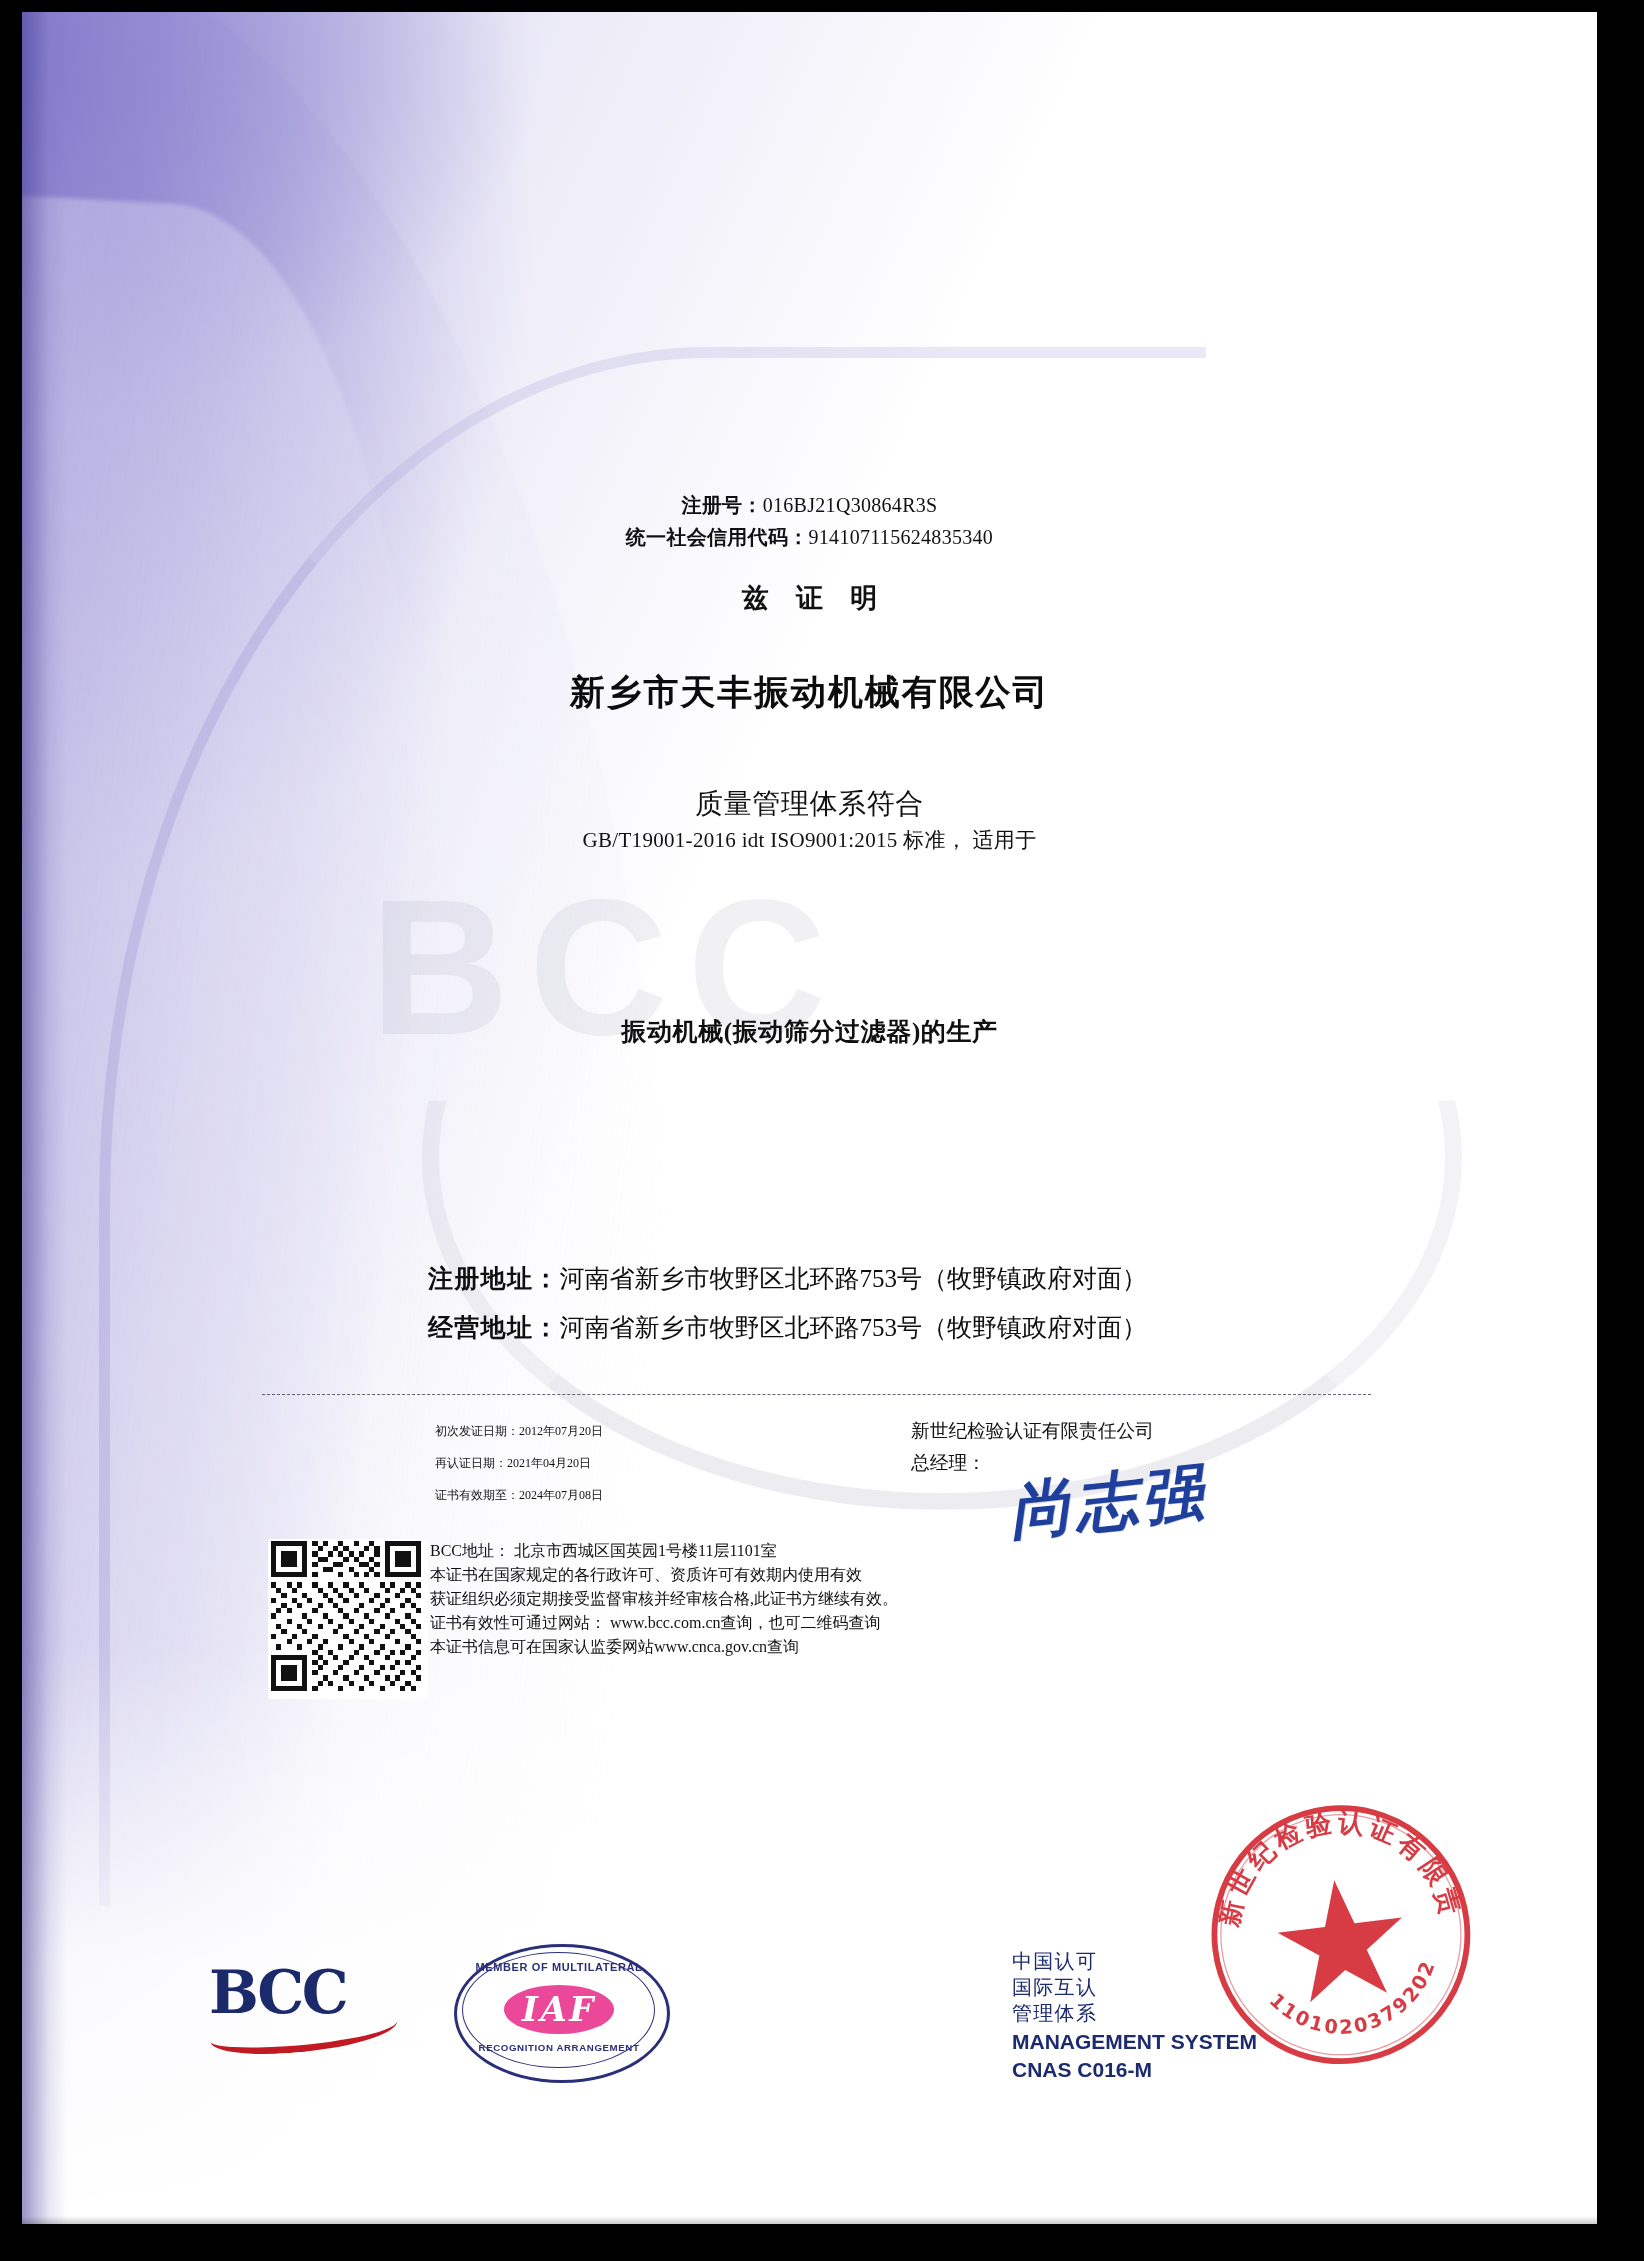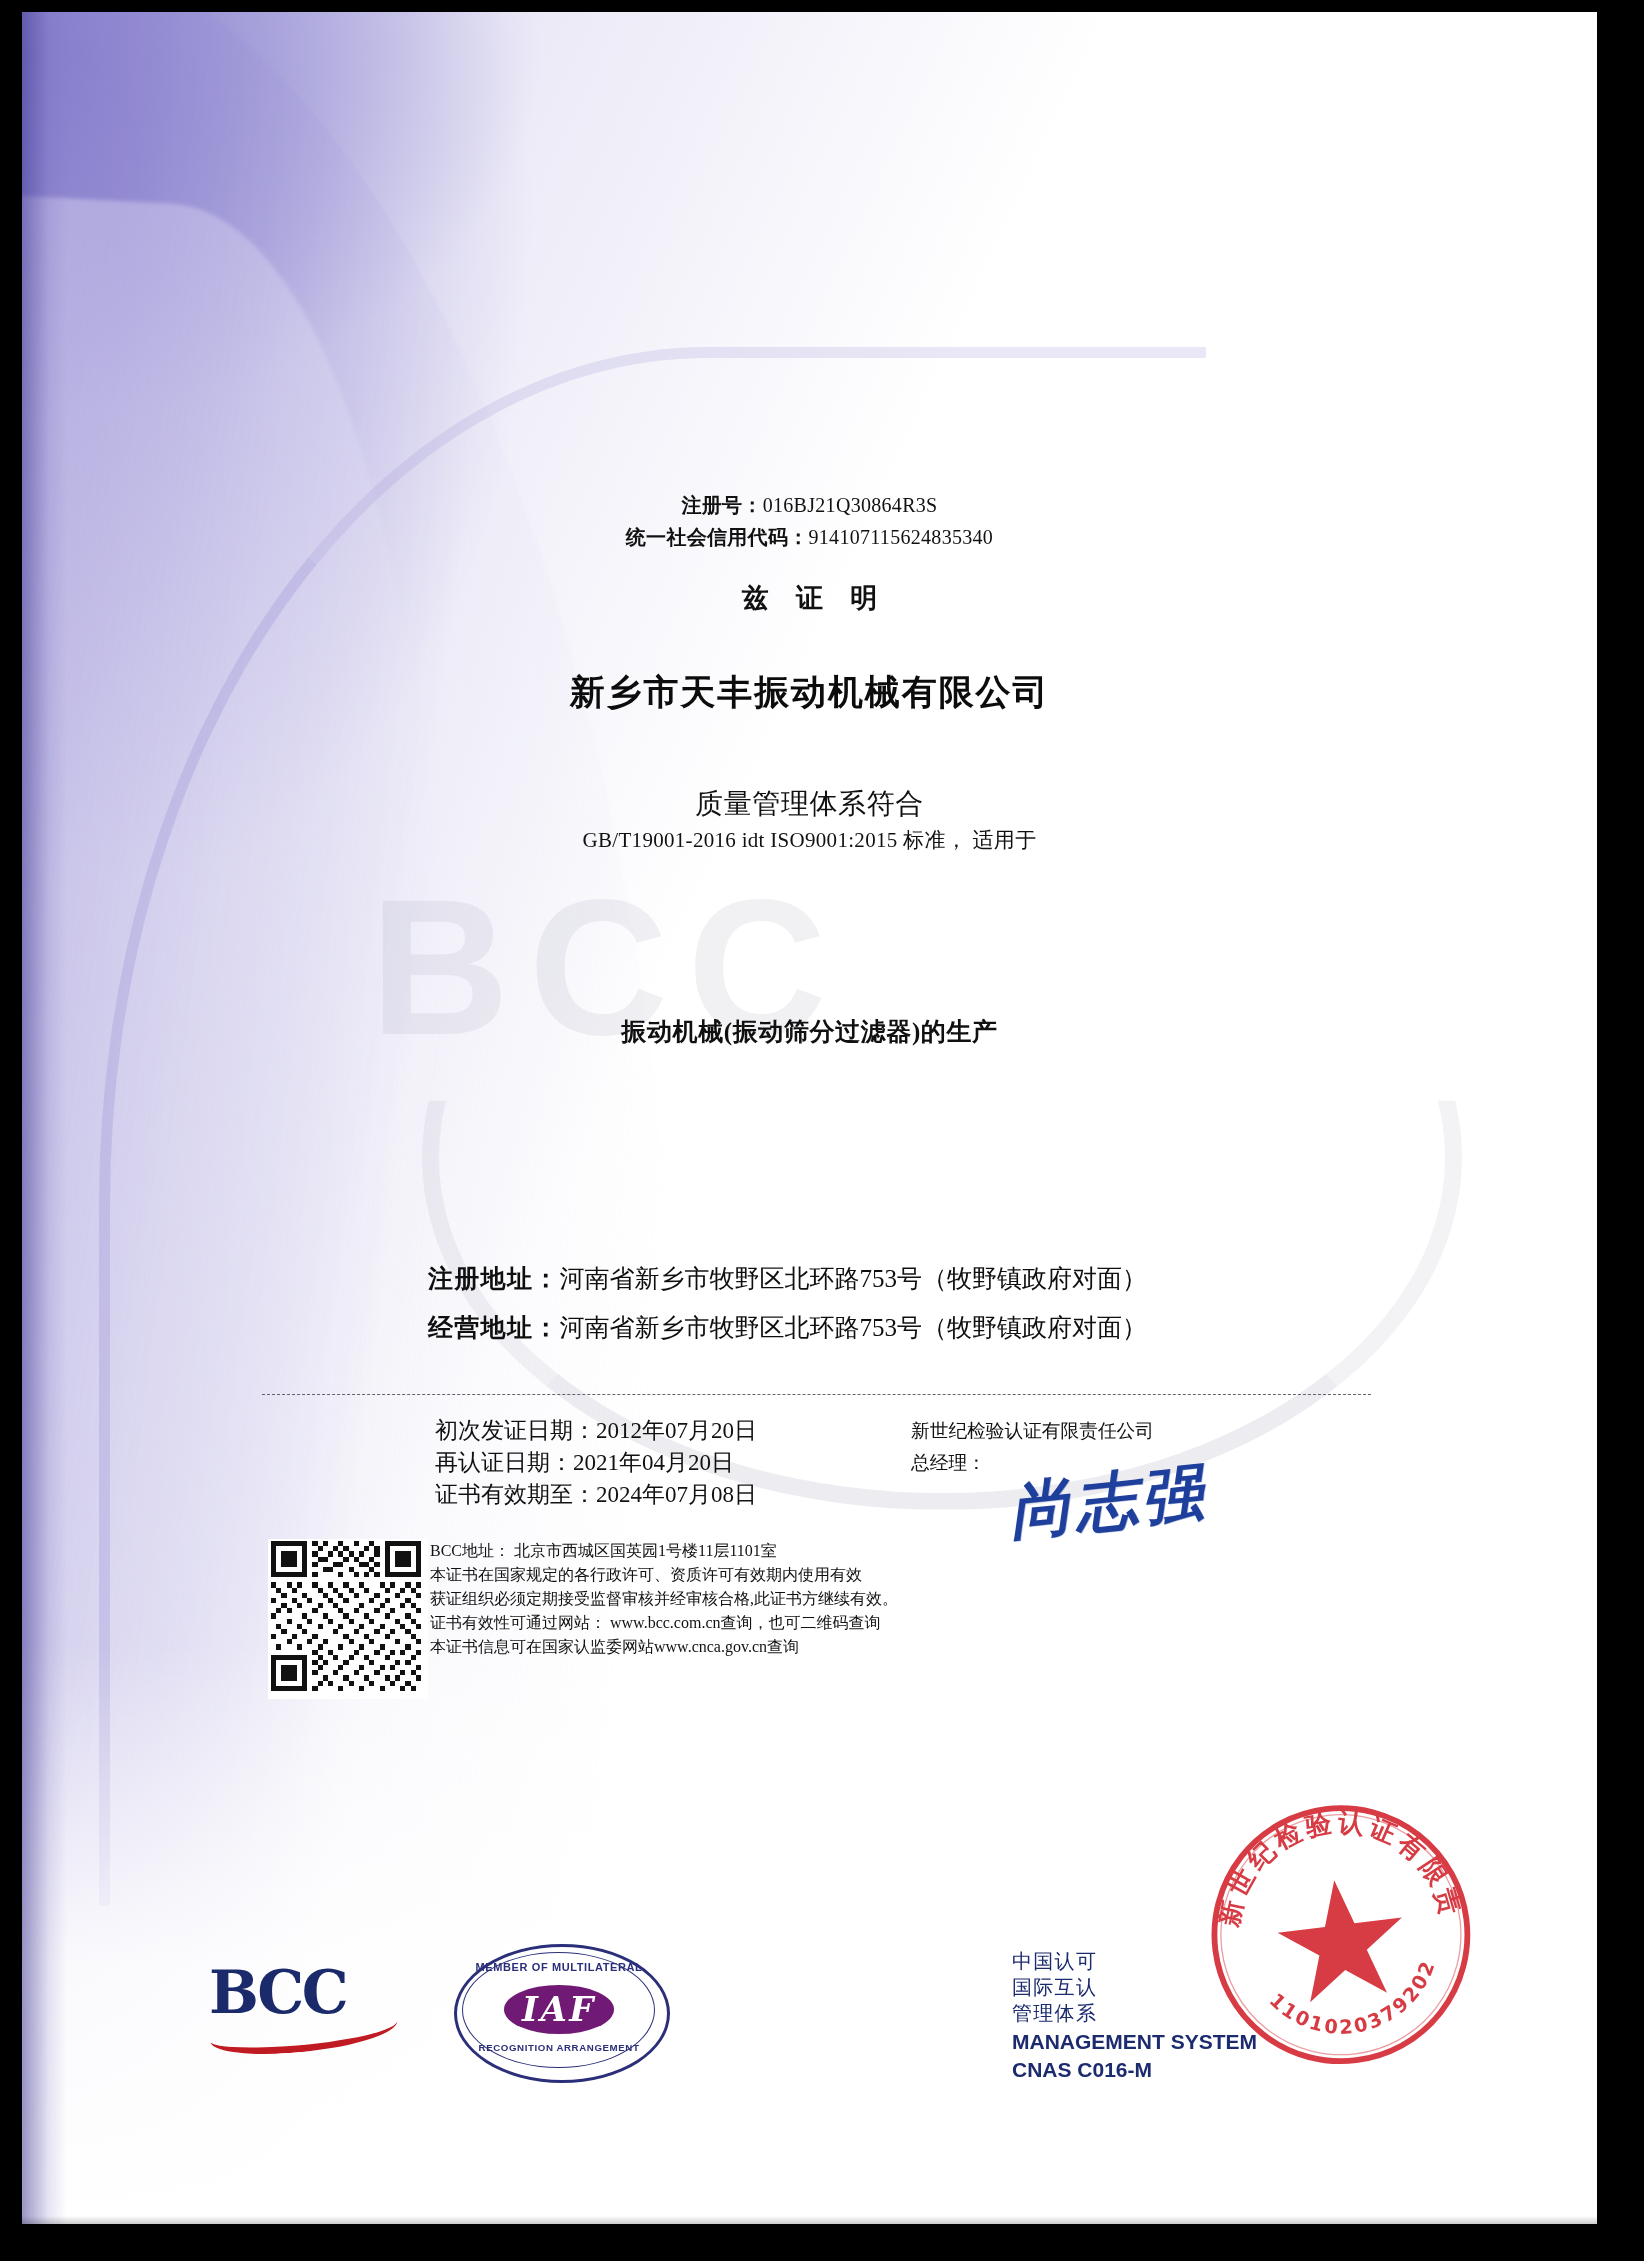--- a/index.html
+++ b/index.html
@@ -236,21 +236,21 @@
     opacity: 0.85;
   }
 
   .dates {
     position: absolute;
     left: 413px;
     top: 1403px;
     color: #111;
   }
   .dates .d-row {
-    font-size: 23px;
+    font-size: 12px;
     line-height: 32px;
     white-space: nowrap;
   }
 
   .issuer {
     position: absolute;
     left: 889px;
     top: 1403px;
     color: #111;
   }
@@ -360,21 +360,21 @@
     height: 114px;
     border: 1.9px solid #2b2f7a;
     border-radius: 50%;
   }
   .logo-iaf .iaf-core {
     position: absolute;
     left: 50px;
     top: 41px;
     width: 110px;
     height: 49px;
-    background: #701a75;
+    background: #ec4899;
     border-radius: 50%;
     color: #fff;
     font-family: "DejaVu Serif", serif;
     font-size: 34px;
     font-weight: 700;
     font-style: italic;
     line-height: 49px;
     text-align: center;
     letter-spacing: 2.6px;
   }

